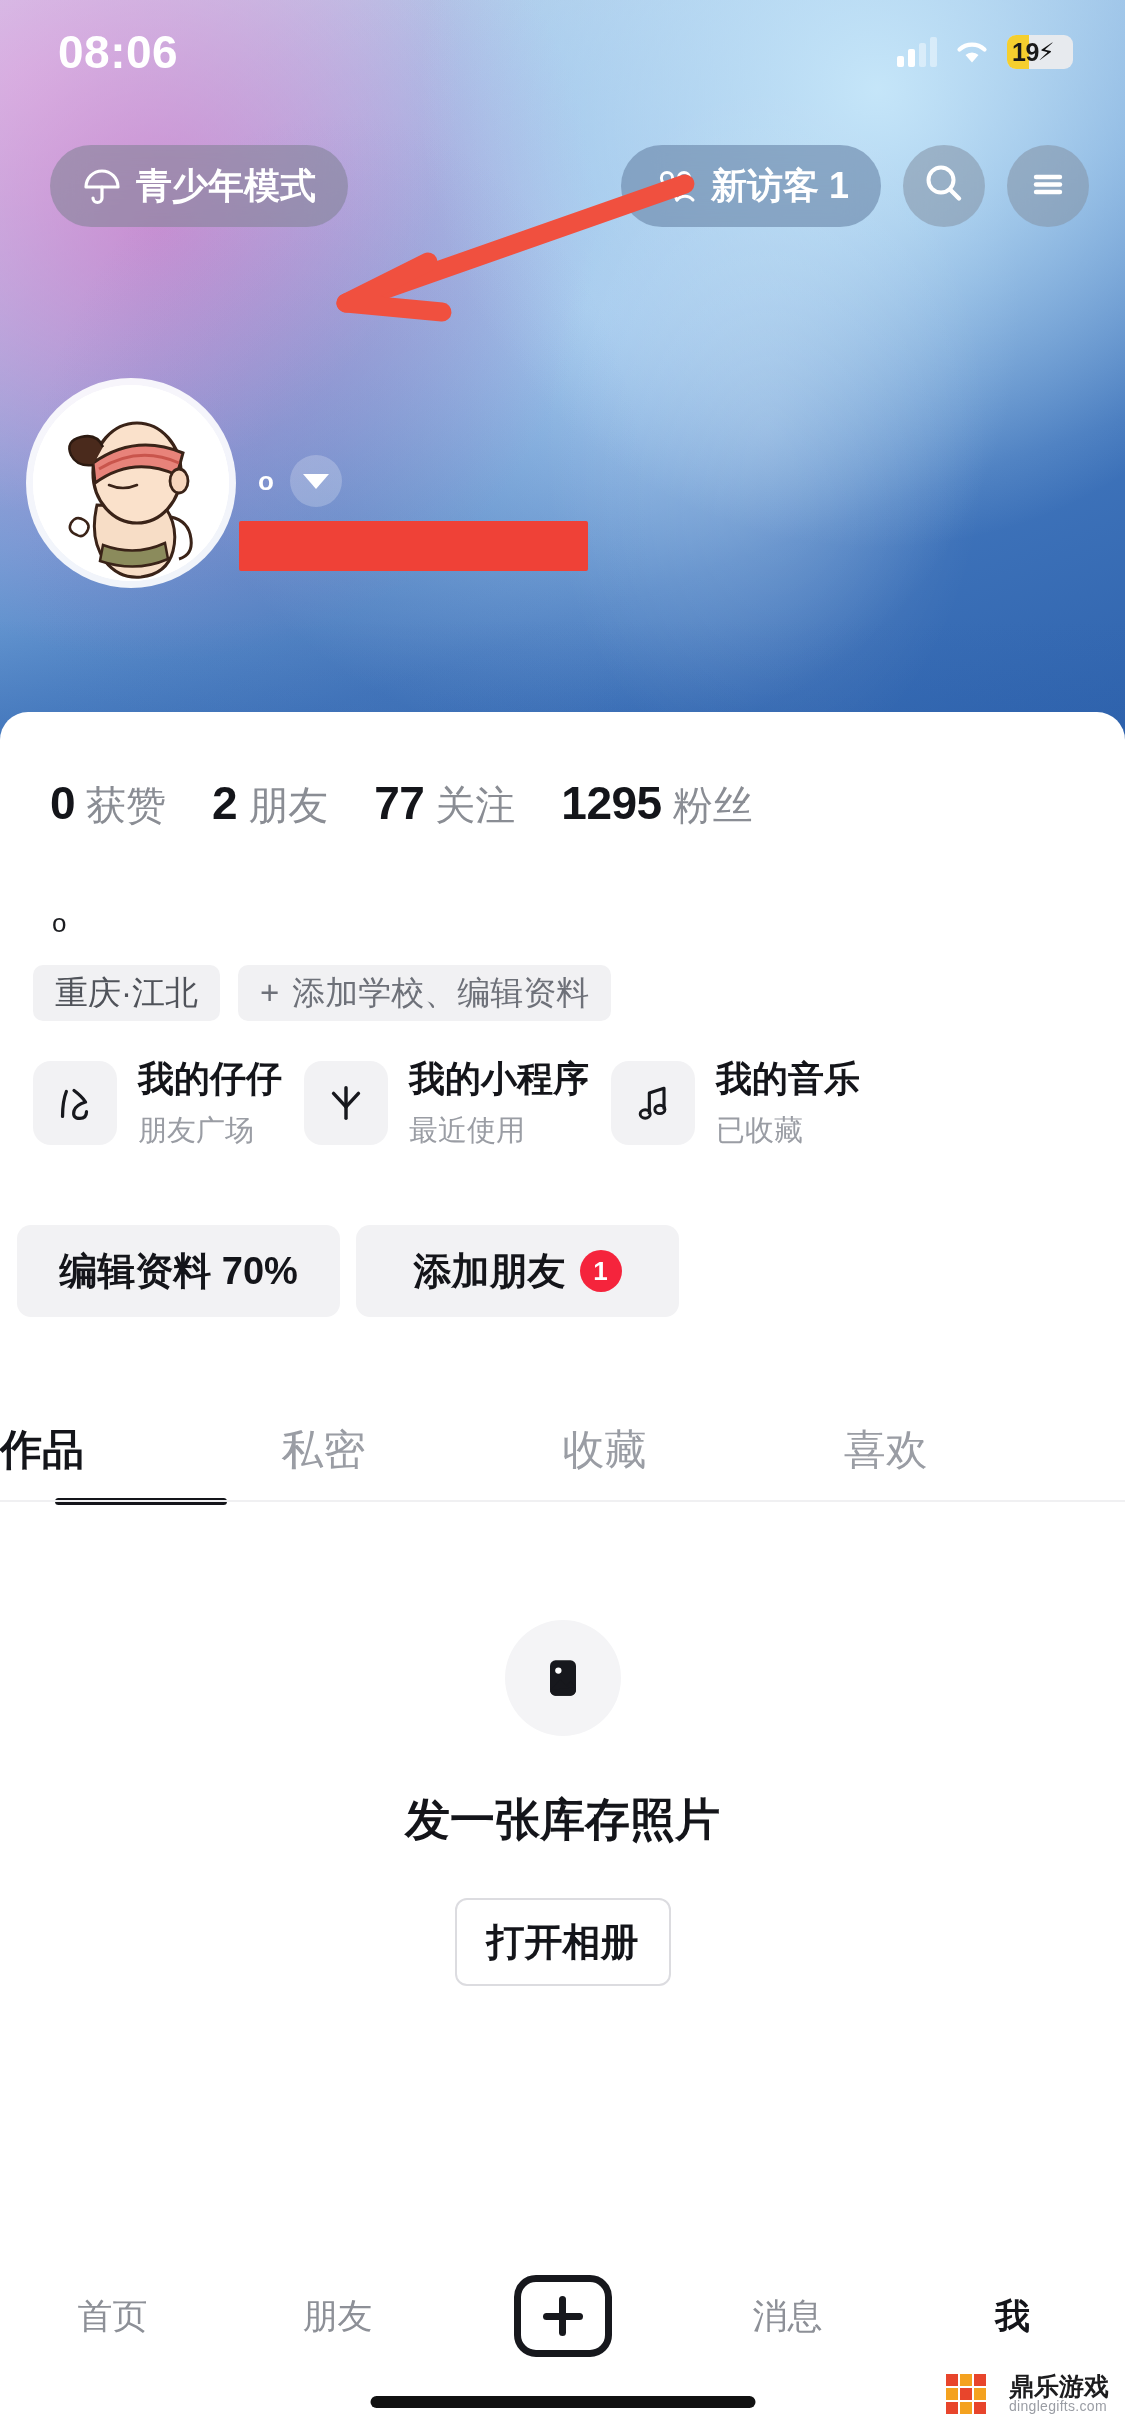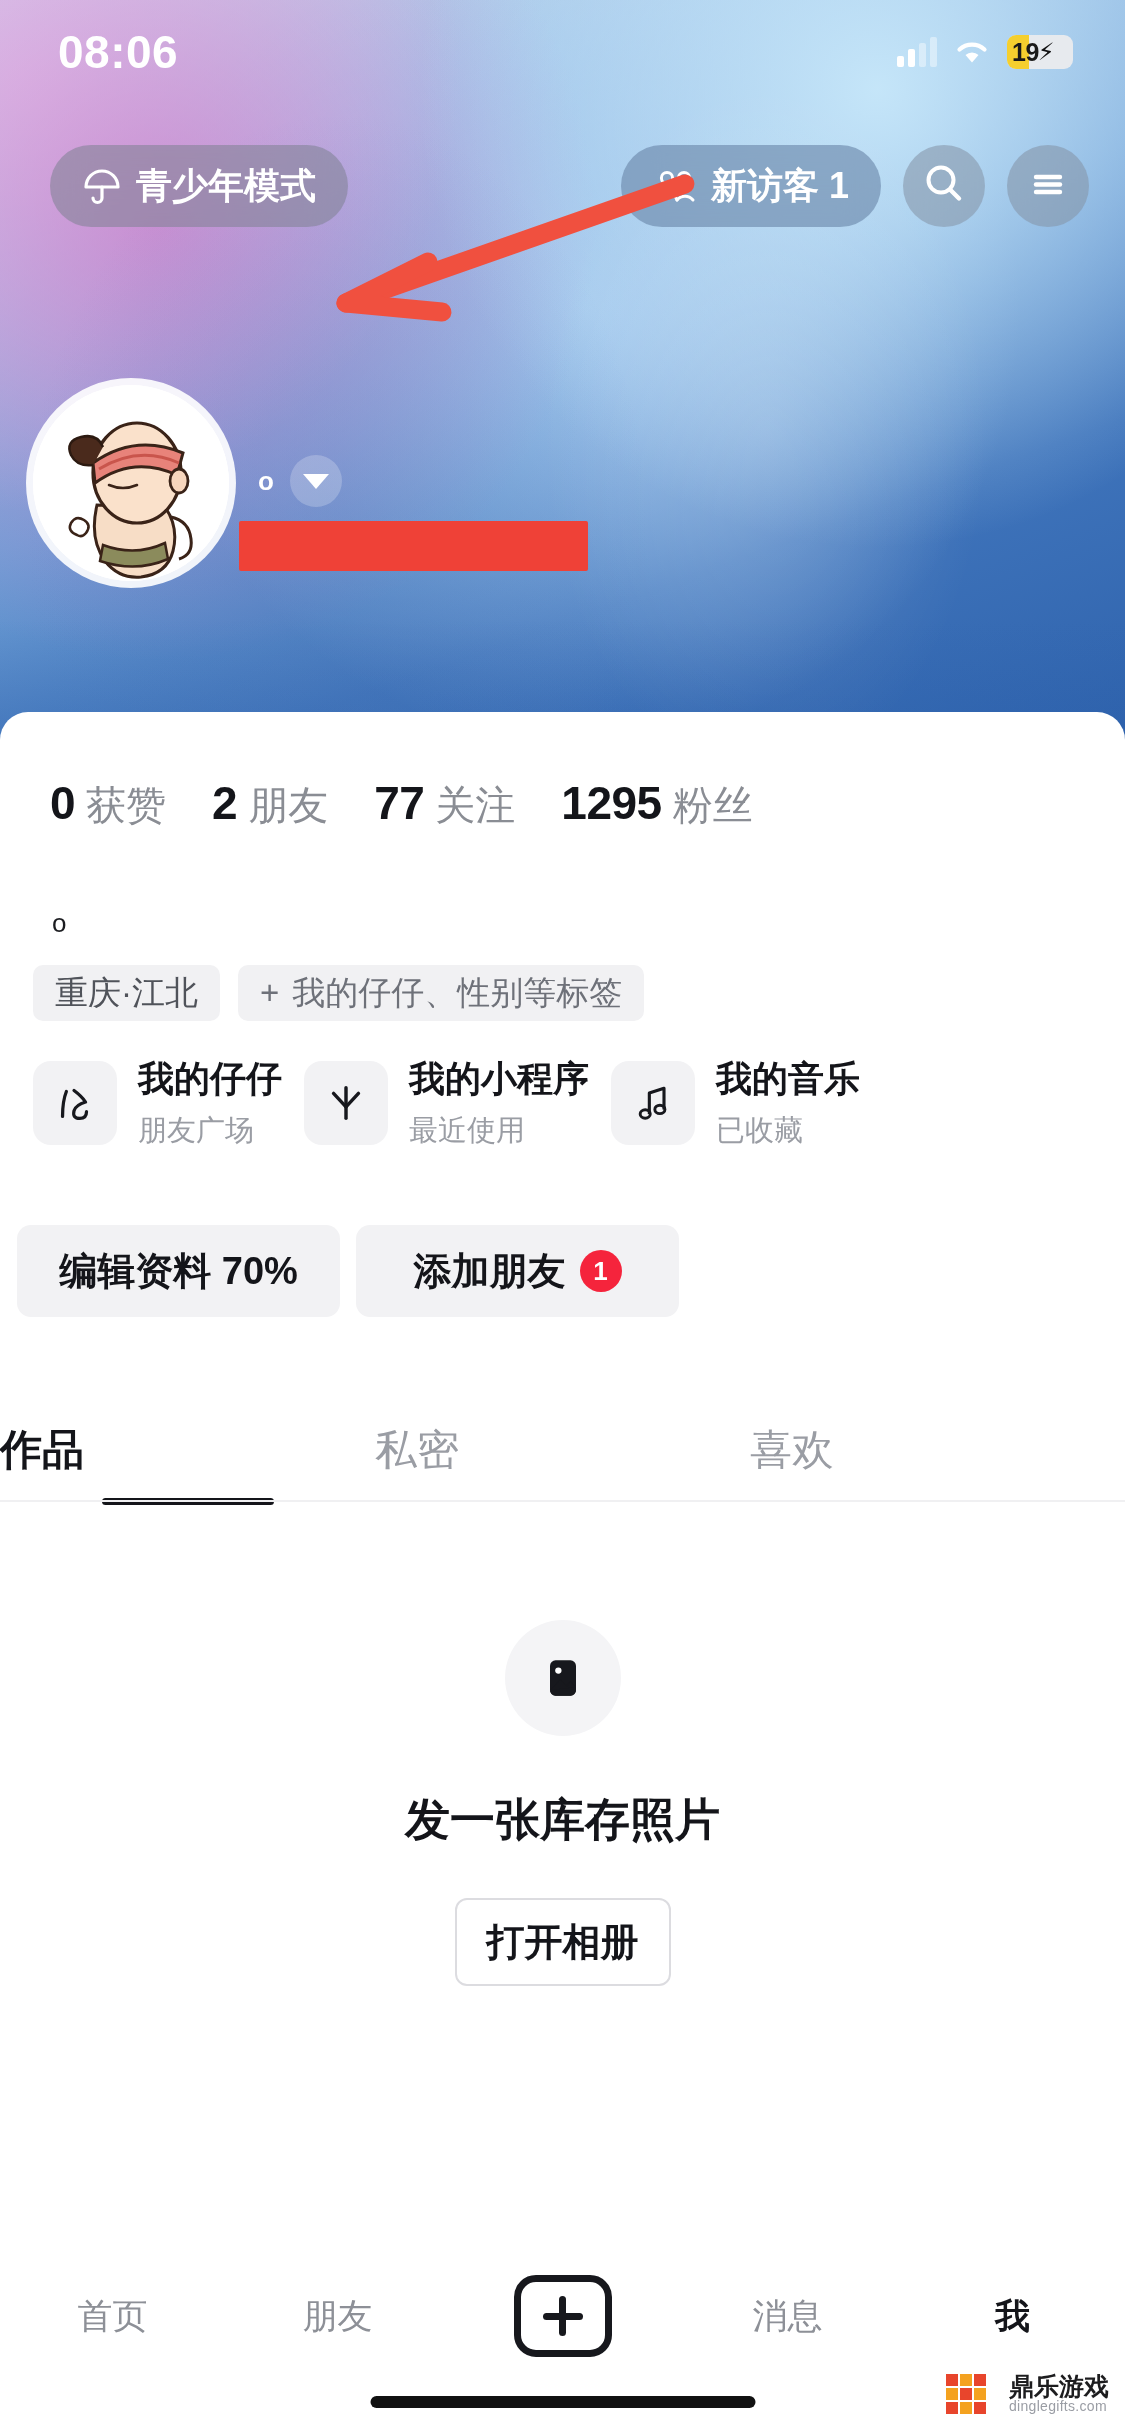--- a/index.html
+++ b/index.html
@@ -342,21 +342,21 @@
   </div>
 
   <div class="bio">o</div>
 
   <div class="tags">
     <div class="tag">
       <span>重庆·江北</span>
     </div>
     <div class="tag add">
       <span class="plus">+</span>
-      <span>我的仔仔、性别等标签</span>
+      <span>添加学校、编辑资料</span>
     </div>
   </div>
 
   <div class="cards">
     <div class="card">
       <span class="card-icon">
         <svg viewBox="0 0 48 48" width="46" height="46">
           <path d="M15 12 q-4 10 -4 26" fill="none" stroke="#17181d" stroke-width="3.4" stroke-linecap="round"></path>
           <path d="M23 11 q8 6 12 12 q-10 3 -12 9 q-2 8 6 8 q7 0 7 -7" fill="none" stroke="#17181d" stroke-width="3.4" stroke-linecap="round" stroke-linejoin="round"></path>
         </svg>
@@ -405,20 +405,23 @@
       <span class="badge">1</span>
     </div>
   </div>
 
   <div class="tabs">
     <div class="tab active">
         <span>作品</span>
       </div>
     <div class="tab">
         <span>私密</span>
+      </div>
+    <div class="tab">
+        <span>收藏</span>
       </div>
     <div class="tab">
         <span>喜欢</span>
       </div>
   </div>
   <div class="tabs-divider"></div>
 
   <div class="empty">
     <div class="empty-icon">
       <svg viewBox="0 0 56 56" width="52" height="52">

